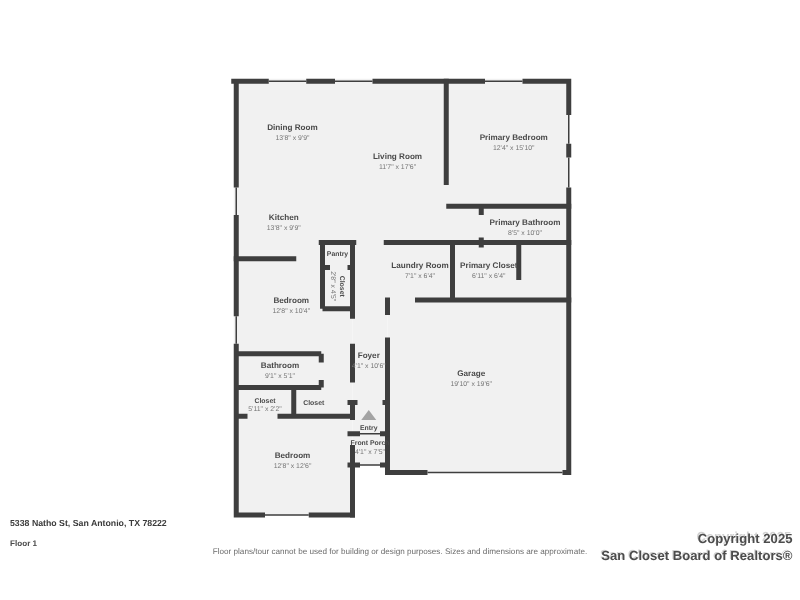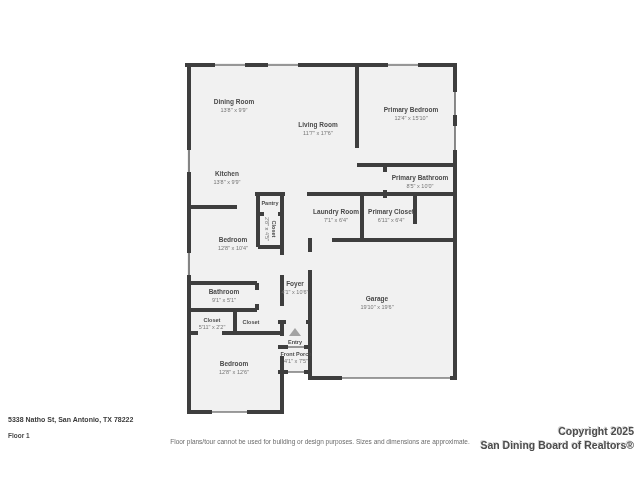--- a/index.html
+++ b/index.html
@@ -141,14 +141,14 @@
       <text class="rdims" x="296" y="363">4'1" x 7'5"</text>
     </g>
   </svg>
 </div>
 
 <div class="footer-address">5338 Natho St, San Antonio, TX 78222</div>
 <div class="footer-floor">Floor 1</div>
 <div class="footer-disclaimer">Floor plans/tour cannot be used for building or design purposes. Sizes and dimensions are approximate.</div>
 <div class="footer-copyright">
   <div>Copyright 2025</div>
-  <div>San Dining Board of Realtors®</div>
+  <div>San Closet Board of Realtors®</div>
 </div>
 
 </body></html>

